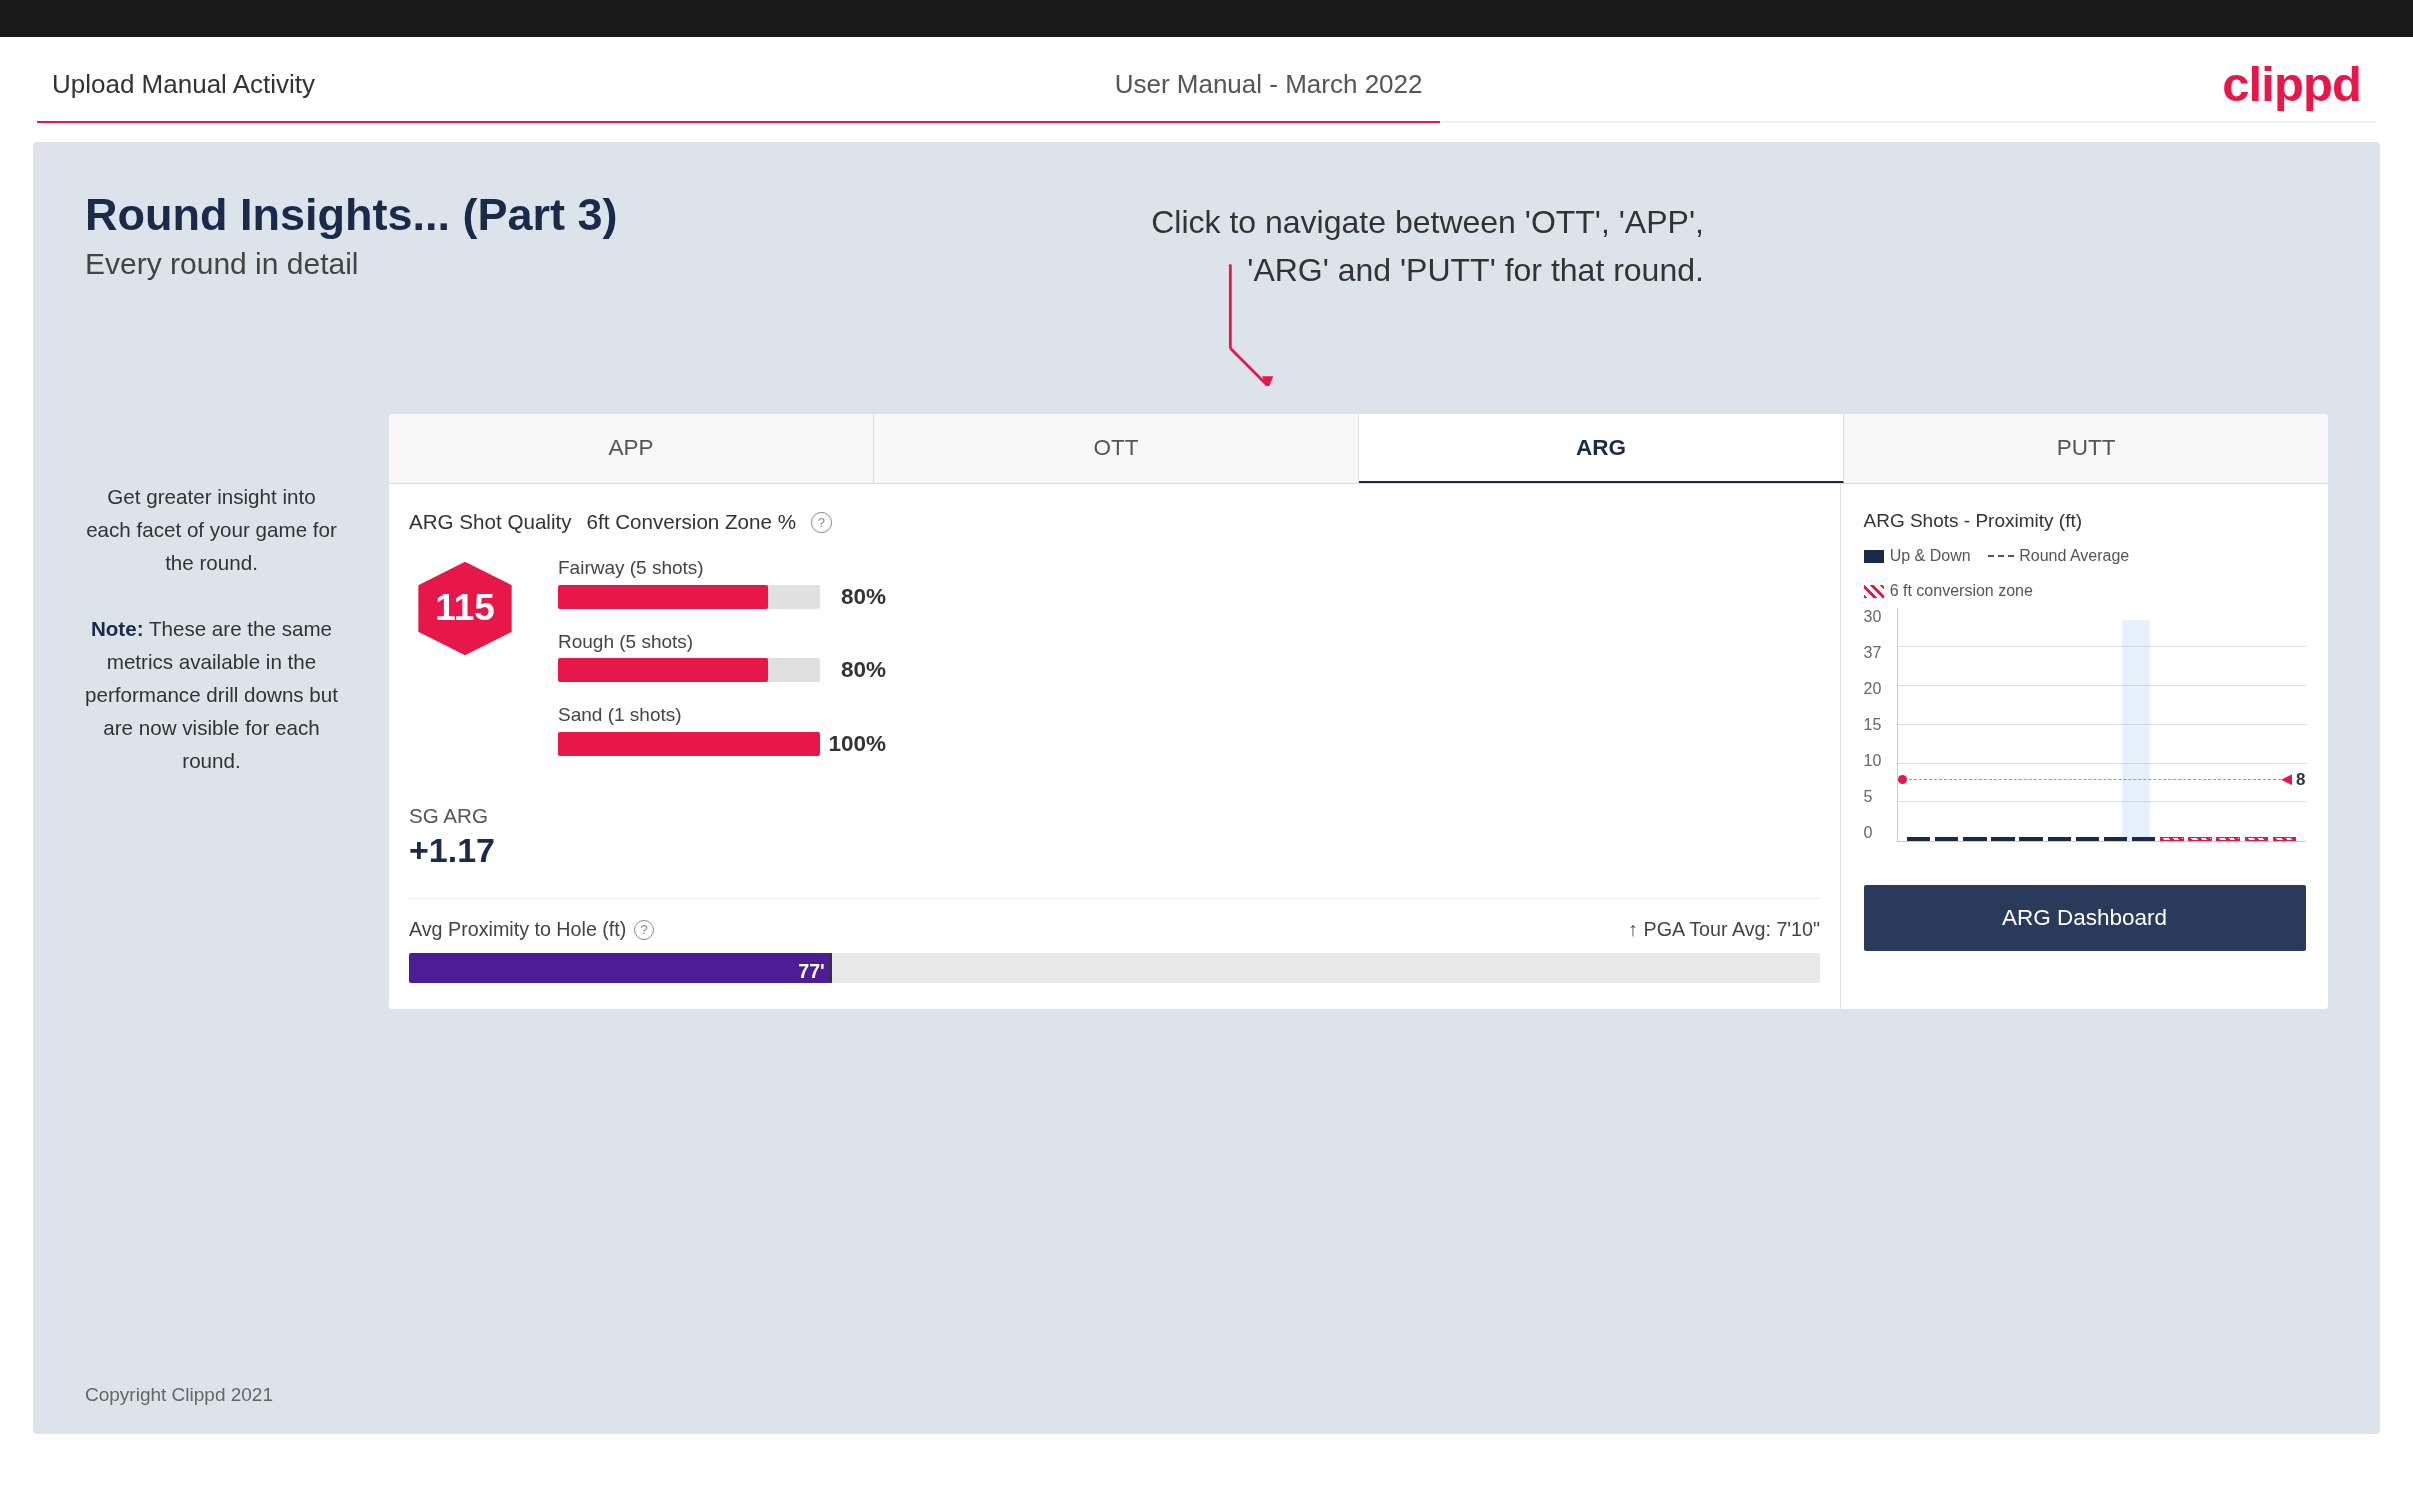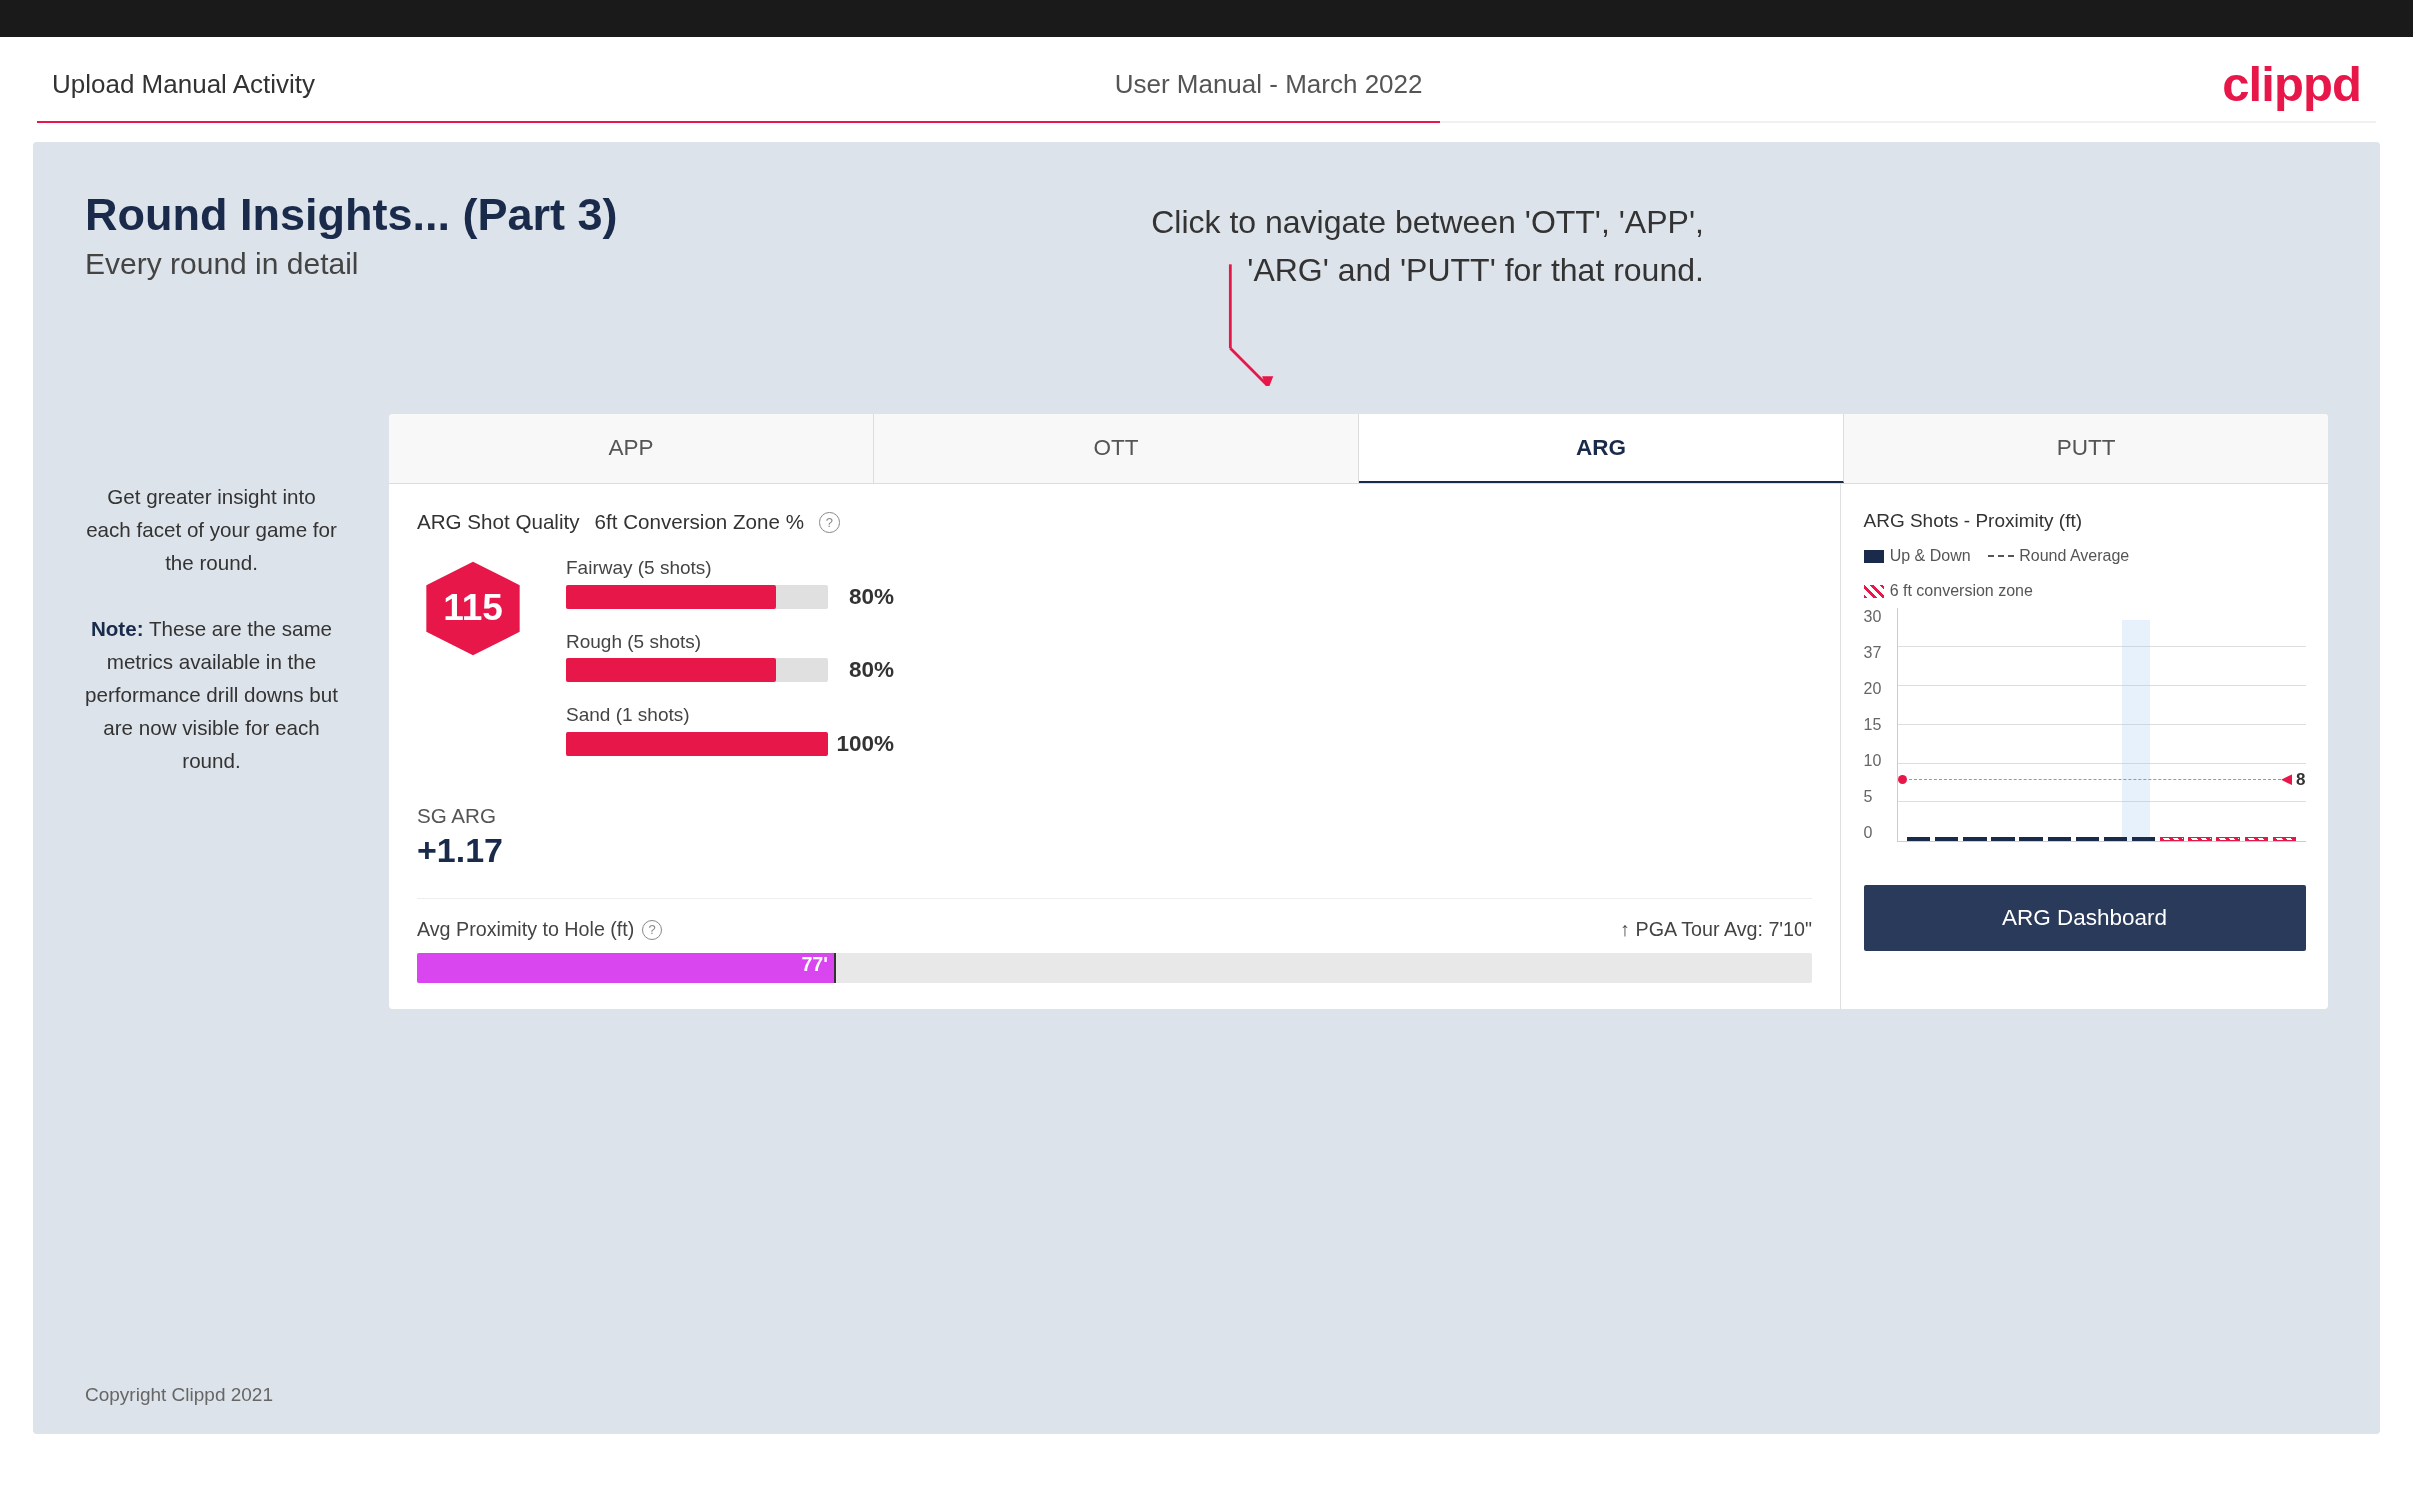--- a/index.html
+++ b/index.html
@@ -150,21 +150,21 @@
     }
 
     
     .content-split {
       display: flex;
     }
 
     
     .left-panel {
       flex: 1;
-      padding: 26px 28px;
+      padding: 26px 20px;
       border-right: 0.9px solid #e0e0e0;
     }
 
     .panel-header {
       display: flex;
       align-items: center;
       gap: 15px;
       margin-bottom: 22.5px;
     }
 
@@ -310,23 +310,23 @@
     .proximity-bar-track {
       height: 30px;
       background: #e8e8e8;
       border-radius: 1.9px;
       position: relative;
       overflow: hidden;
     }
 
     .proximity-bar-fill {
       height: 100%;
-      background: #d946ef;
-      display: flex;
-      align-items: flex-start;
+      background: #4c1d95;
+      display: flex;
+      align-items: flex-end;
       justify-content: flex-end;
       padding-right: 7.5px;
     }
 
     .proximity-value {
       font-size: 19.7px;
       font-weight: 700;
       color: #fff;
     }
 

